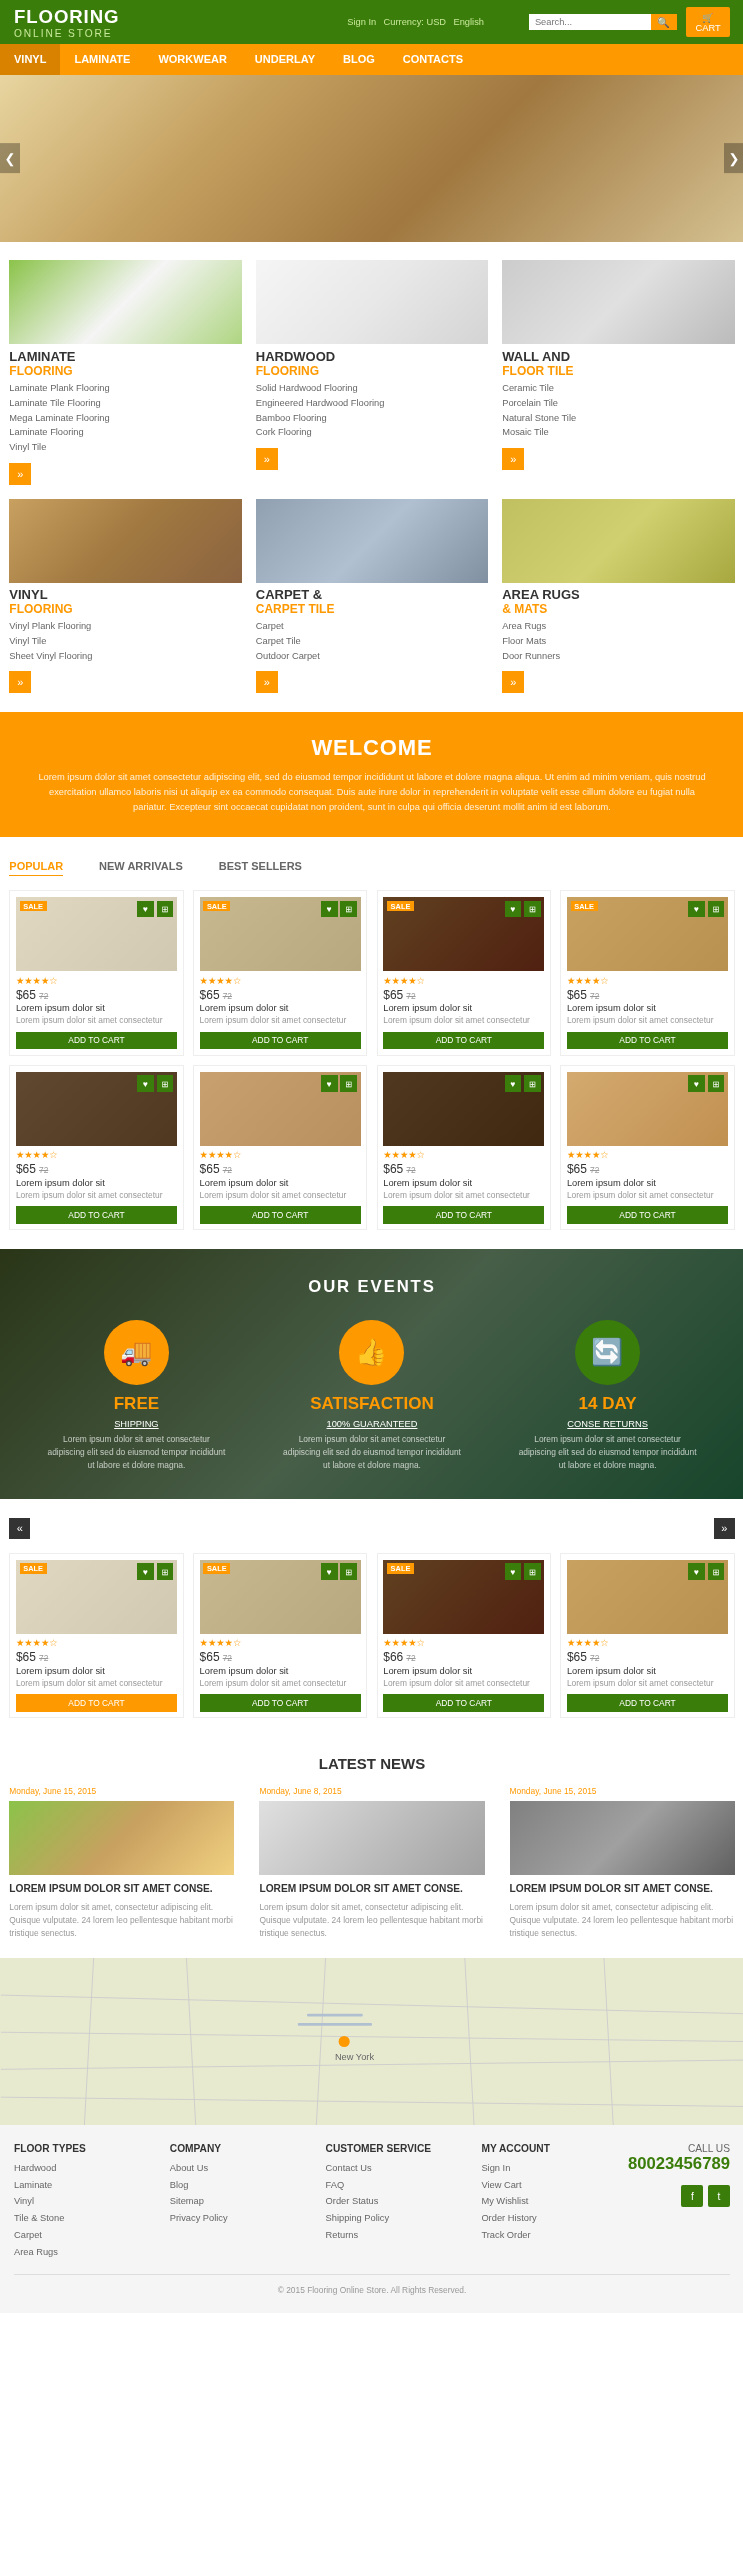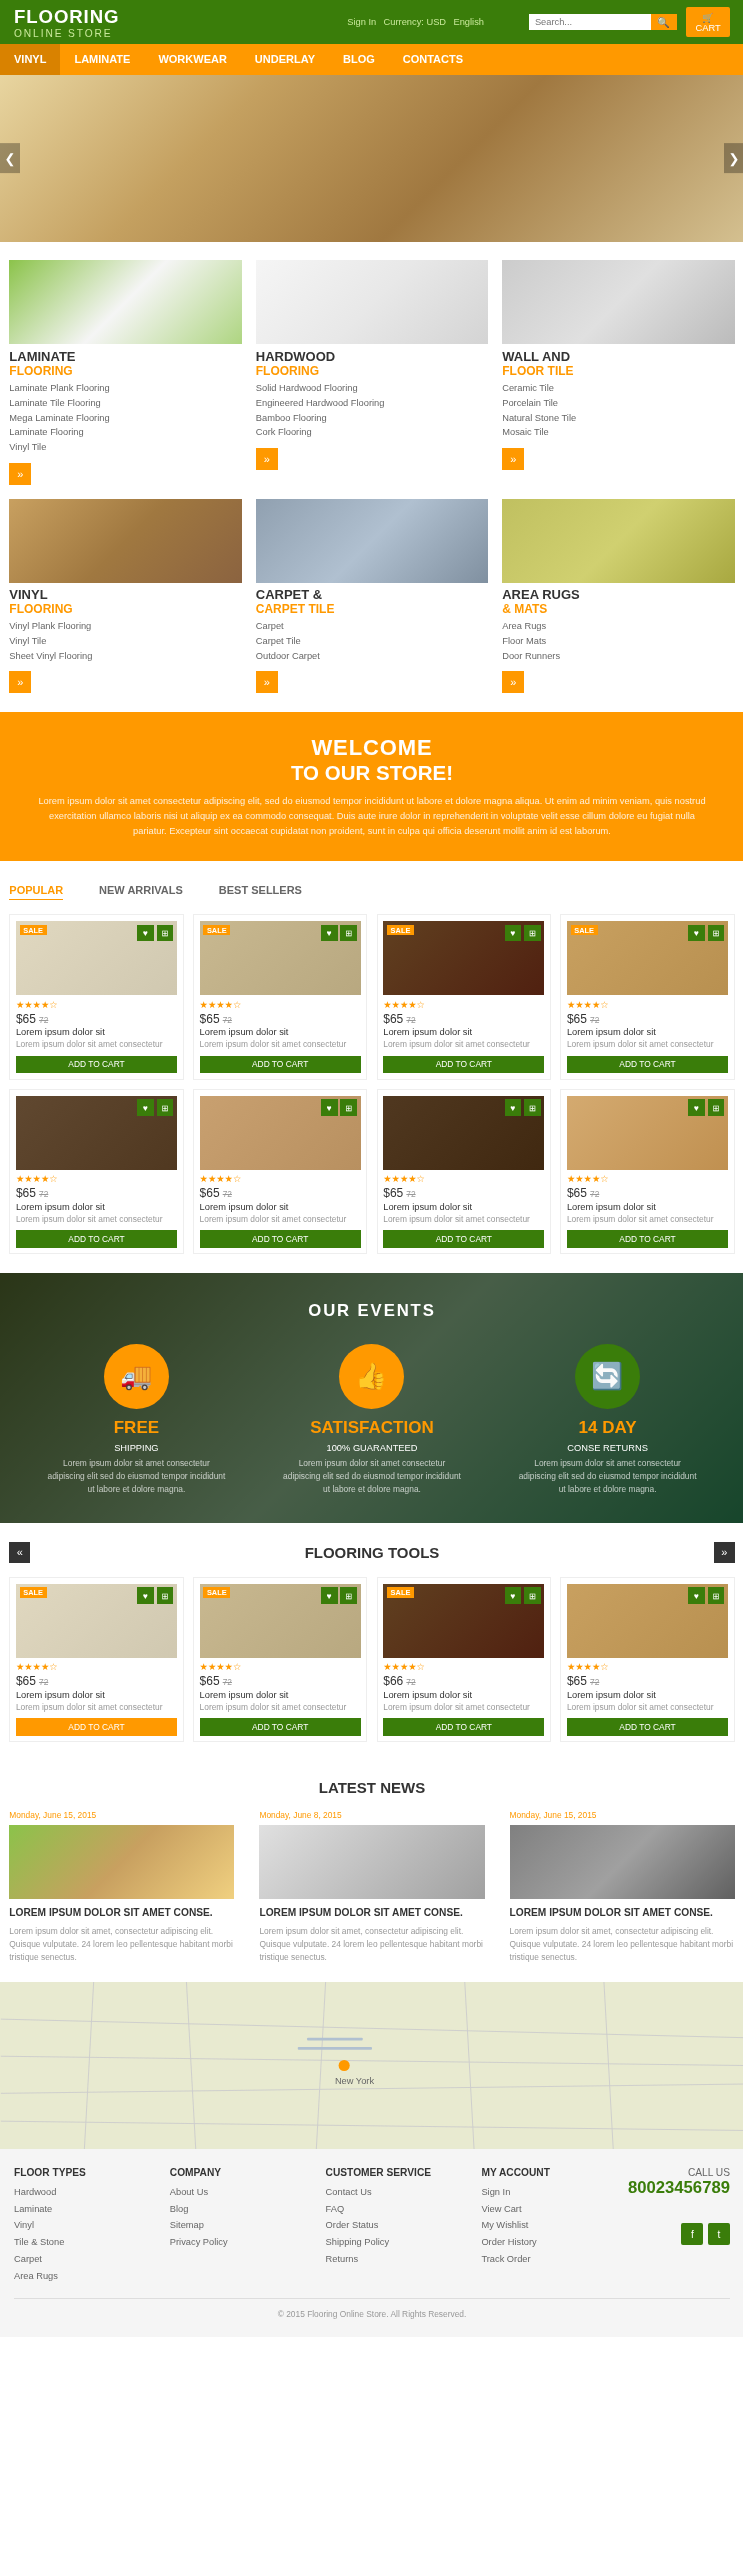--- a/index.html
+++ b/index.html
@@ -84,21 +84,21 @@
 
     
     .events-section { position: relative; background: linear-gradient(rgba(0,0,0,0.5), rgba(0,0,0,0.5)), linear-gradient(135deg, #556b2f, #8fbc8f, #2e8b57); padding: 28px 18.6px; }
     .events-title { text-align: center; color: #fff; font-size: 16.7px; font-weight: bold; letter-spacing: 1.9px; margin-bottom: 23px; }
     .events-grid { display: flex; justify-content: space-around; }
     .event-item { text-align: center; color: #fff; max-width: 186px; }
     .event-icon { width: 65px; height: 65px; border-radius: 50%; display: flex; align-items: center; justify-content: center; margin: 0 auto 9.3px; font-size: 26px; }
     .event-icon.orange { background: #f90; }
     .event-icon.green { background: #3a7d0a; }
     .event-title { font-size: 17px; font-weight: bold; color: #f90; margin-bottom: 4.6px; }
-    .event-subtitle { font-size: 9.3px; color: #fff; margin-bottom: 4.6px; }
+    .event-subtitle { font-size: 9.3px; color: #fff; margin-bottom: 4.6px; text-decoration: underline; }
     .event-desc { font-size: 8.4px; color: rgba(255,255,255,0.7); line-height: 1.5; }
 
     
     .tools-section { padding: 18.6px 9.3px; }
     .tools-header { display: flex; align-items: center; justify-content: space-between; margin-bottom: 14px; }
     .tools-title { font-size: 15px; font-weight: bold; text-align: center; flex: 1; }
     .nav-btn { background: #333; color: #fff; border: none; padding: 4.6px 7.4px; cursor: pointer; font-size: 11px; }
 
     
     .news-section { padding: 18.6px 9.3px; }
@@ -117,21 +117,21 @@
     .map-section { height: 167px; background: linear-gradient(135deg, #e8e8d0, #d8d8c0, #c8c8b0); position: relative; display: flex; align-items: center; justify-content: flex-end; }
     .map-placeholder { width: 100%; height: 100%; background: #e8ead0; position: relative; overflow: hidden; }
 
     
     .footer { background: #f5f5f5; padding: 18.6px 14px; }
     .footer-top { display: flex; justify-content: space-between; align-items: flex-start; padding-bottom: 14px; border-bottom: 0.9px solid #ddd; }
     .footer-links { display: grid; grid-template-columns: repeat(4, 1fr); gap: 9.3px; flex: 1; }
     .footer-col { }
     .footer-col-title { font-size: 10.2px; font-weight: bold; color: #333; margin-bottom: 5.6px; text-transform: uppercase; }
     .footer-col a { display: block; font-size: 9.3px; color: #666; text-decoration: none; line-height: 1.8; }
-    .footer-right { display: flex; flex-direction: column; align-items: flex-end; gap: 25px; }
+    .footer-right { display: flex; flex-direction: column; align-items: flex-end; gap: 11px; }
     .call-us { text-align: right; }
     .call-label { font-size: 10.2px; color: #666; }
     .call-number { font-size: 16.7px; color: #3a7d0a; font-weight: bold; }
     .social-icons { display: flex; gap: 4.6px; }
     .social-icon { width: 22px; height: 22px; background: #3a7d0a; color: #fff; display: flex; align-items: center; justify-content: center; font-size: 10.2px; cursor: pointer; border-radius: 1.9px; }
     .footer-bottom { padding-top: 9.3px; text-align: center; font-size: 8.4px; color: #999; }
   </style>
 </head>
 <body>
 
@@ -249,21 +249,20 @@
         <div>Door Runners</div>
       </div>
       <button class="cat-btn">»</button>
     </div>
 
   </div>
 </section>
 
 <section class="welcome-banner">
   <h2>WELCOME</h2>
-  <h3>TO OUR STORE!</h3>
   <p>Lorem ipsum dolor sit amet consectetur adipiscing elit, sed do eiusmod tempor incididunt ut labore et dolore magna aliqua. Ut enim ad minim veniam, quis nostrud exercitation ullamco laboris nisi ut aliquip ex ea commodo consequat. Duis aute irure dolor in reprehenderit in voluptate velit esse cillum dolore eu fugiat nulla pariatur. Excepteur sint occaecat cupidatat non proident, sunt in culpa qui officia deserunt mollit anim id est laborum.</p>
 </section>
 
 <section class="tabs-section">
   <div class="tabs">
     <span class="tab active">POPULAR</span>
     <span class="tab">NEW ARRIVALS</span>
     <span class="tab">BEST SELLERS</span>
   </div>
 
@@ -402,21 +401,20 @@
       <div class="event-title">14 DAY</div>
       <div class="event-subtitle">CONSE RETURNS</div>
       <div class="event-desc">Lorem ipsum dolor sit amet consectetur adipiscing elit sed do eiusmod tempor incididunt ut labore et dolore magna.</div>
     </div>
   </div>
 </section>
 
 <section class="tools-section">
   <div class="tools-header">
     <button class="nav-btn">«</button>
-    <span class="tools-title">FLOORING TOOLS</span>
     <button class="nav-btn">»</button>
   </div>
   <div class="products-grid">
     <div class="product-card">
       <div class="product-img product-img-1">
         <span class="sale-badge">SALE</span>
         <div class="product-actions">
           <button class="product-action-btn">♥</button>
           <button class="product-action-btn">⊞</button>
         </div>

